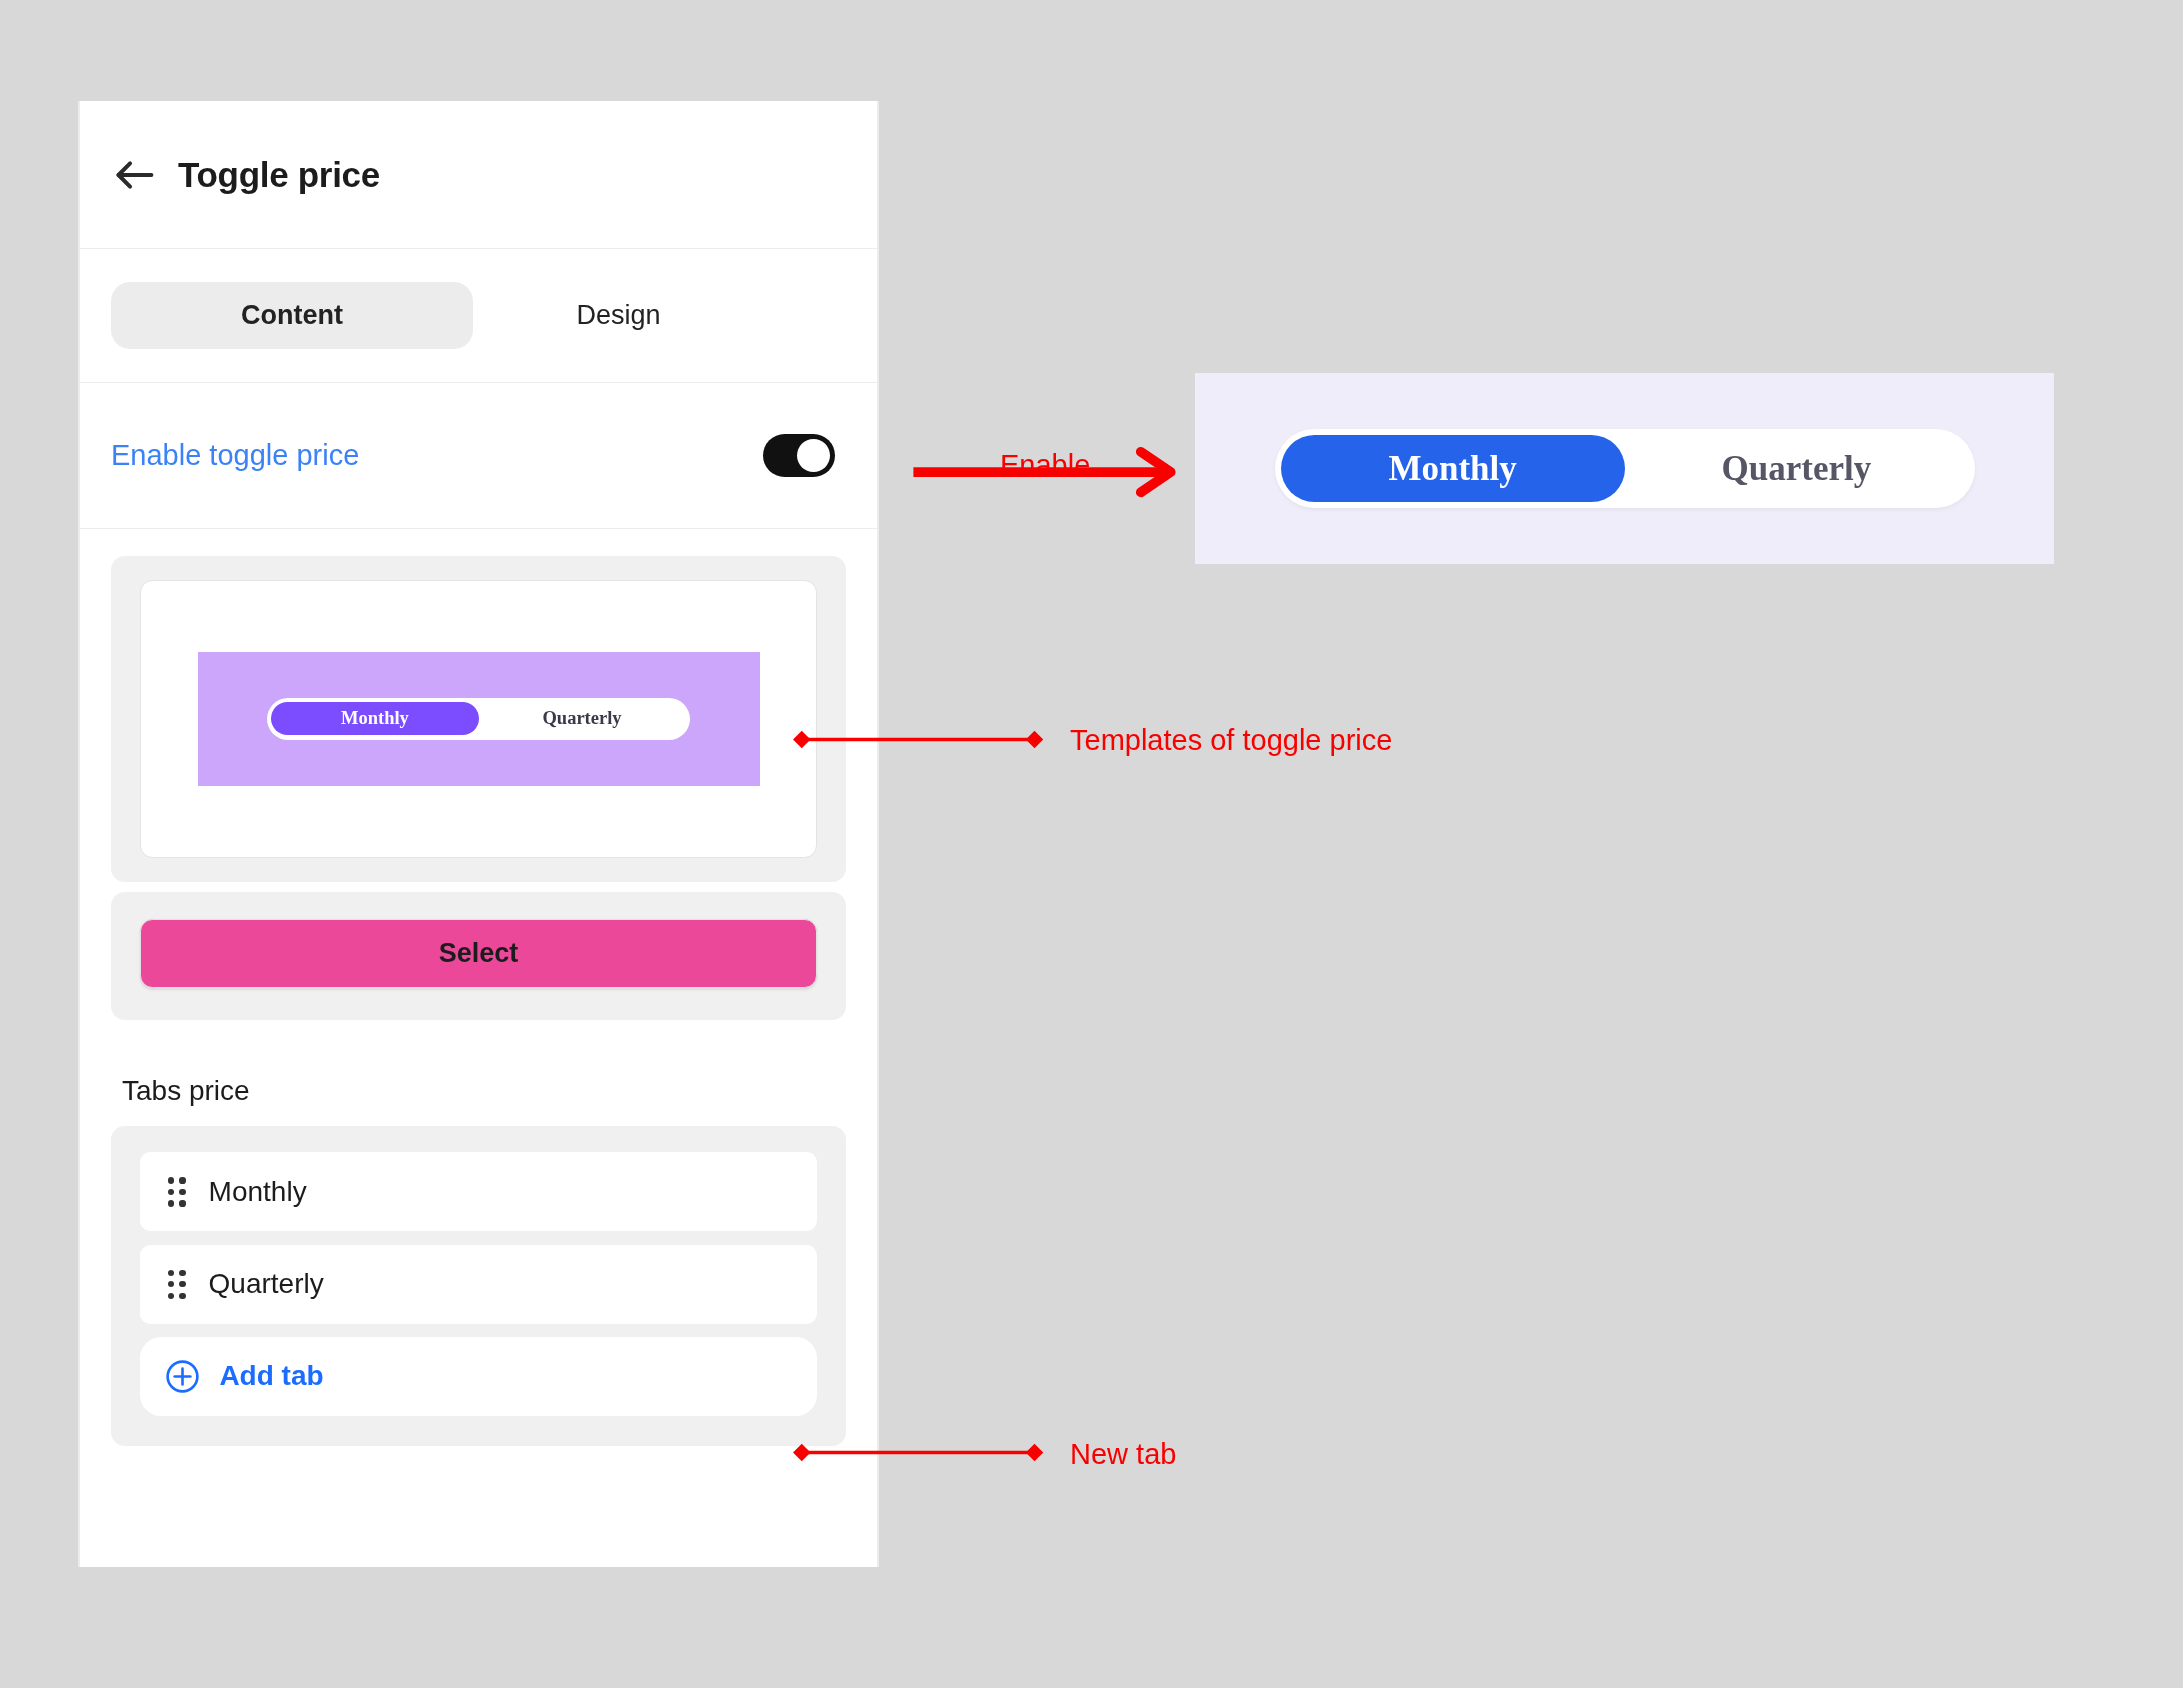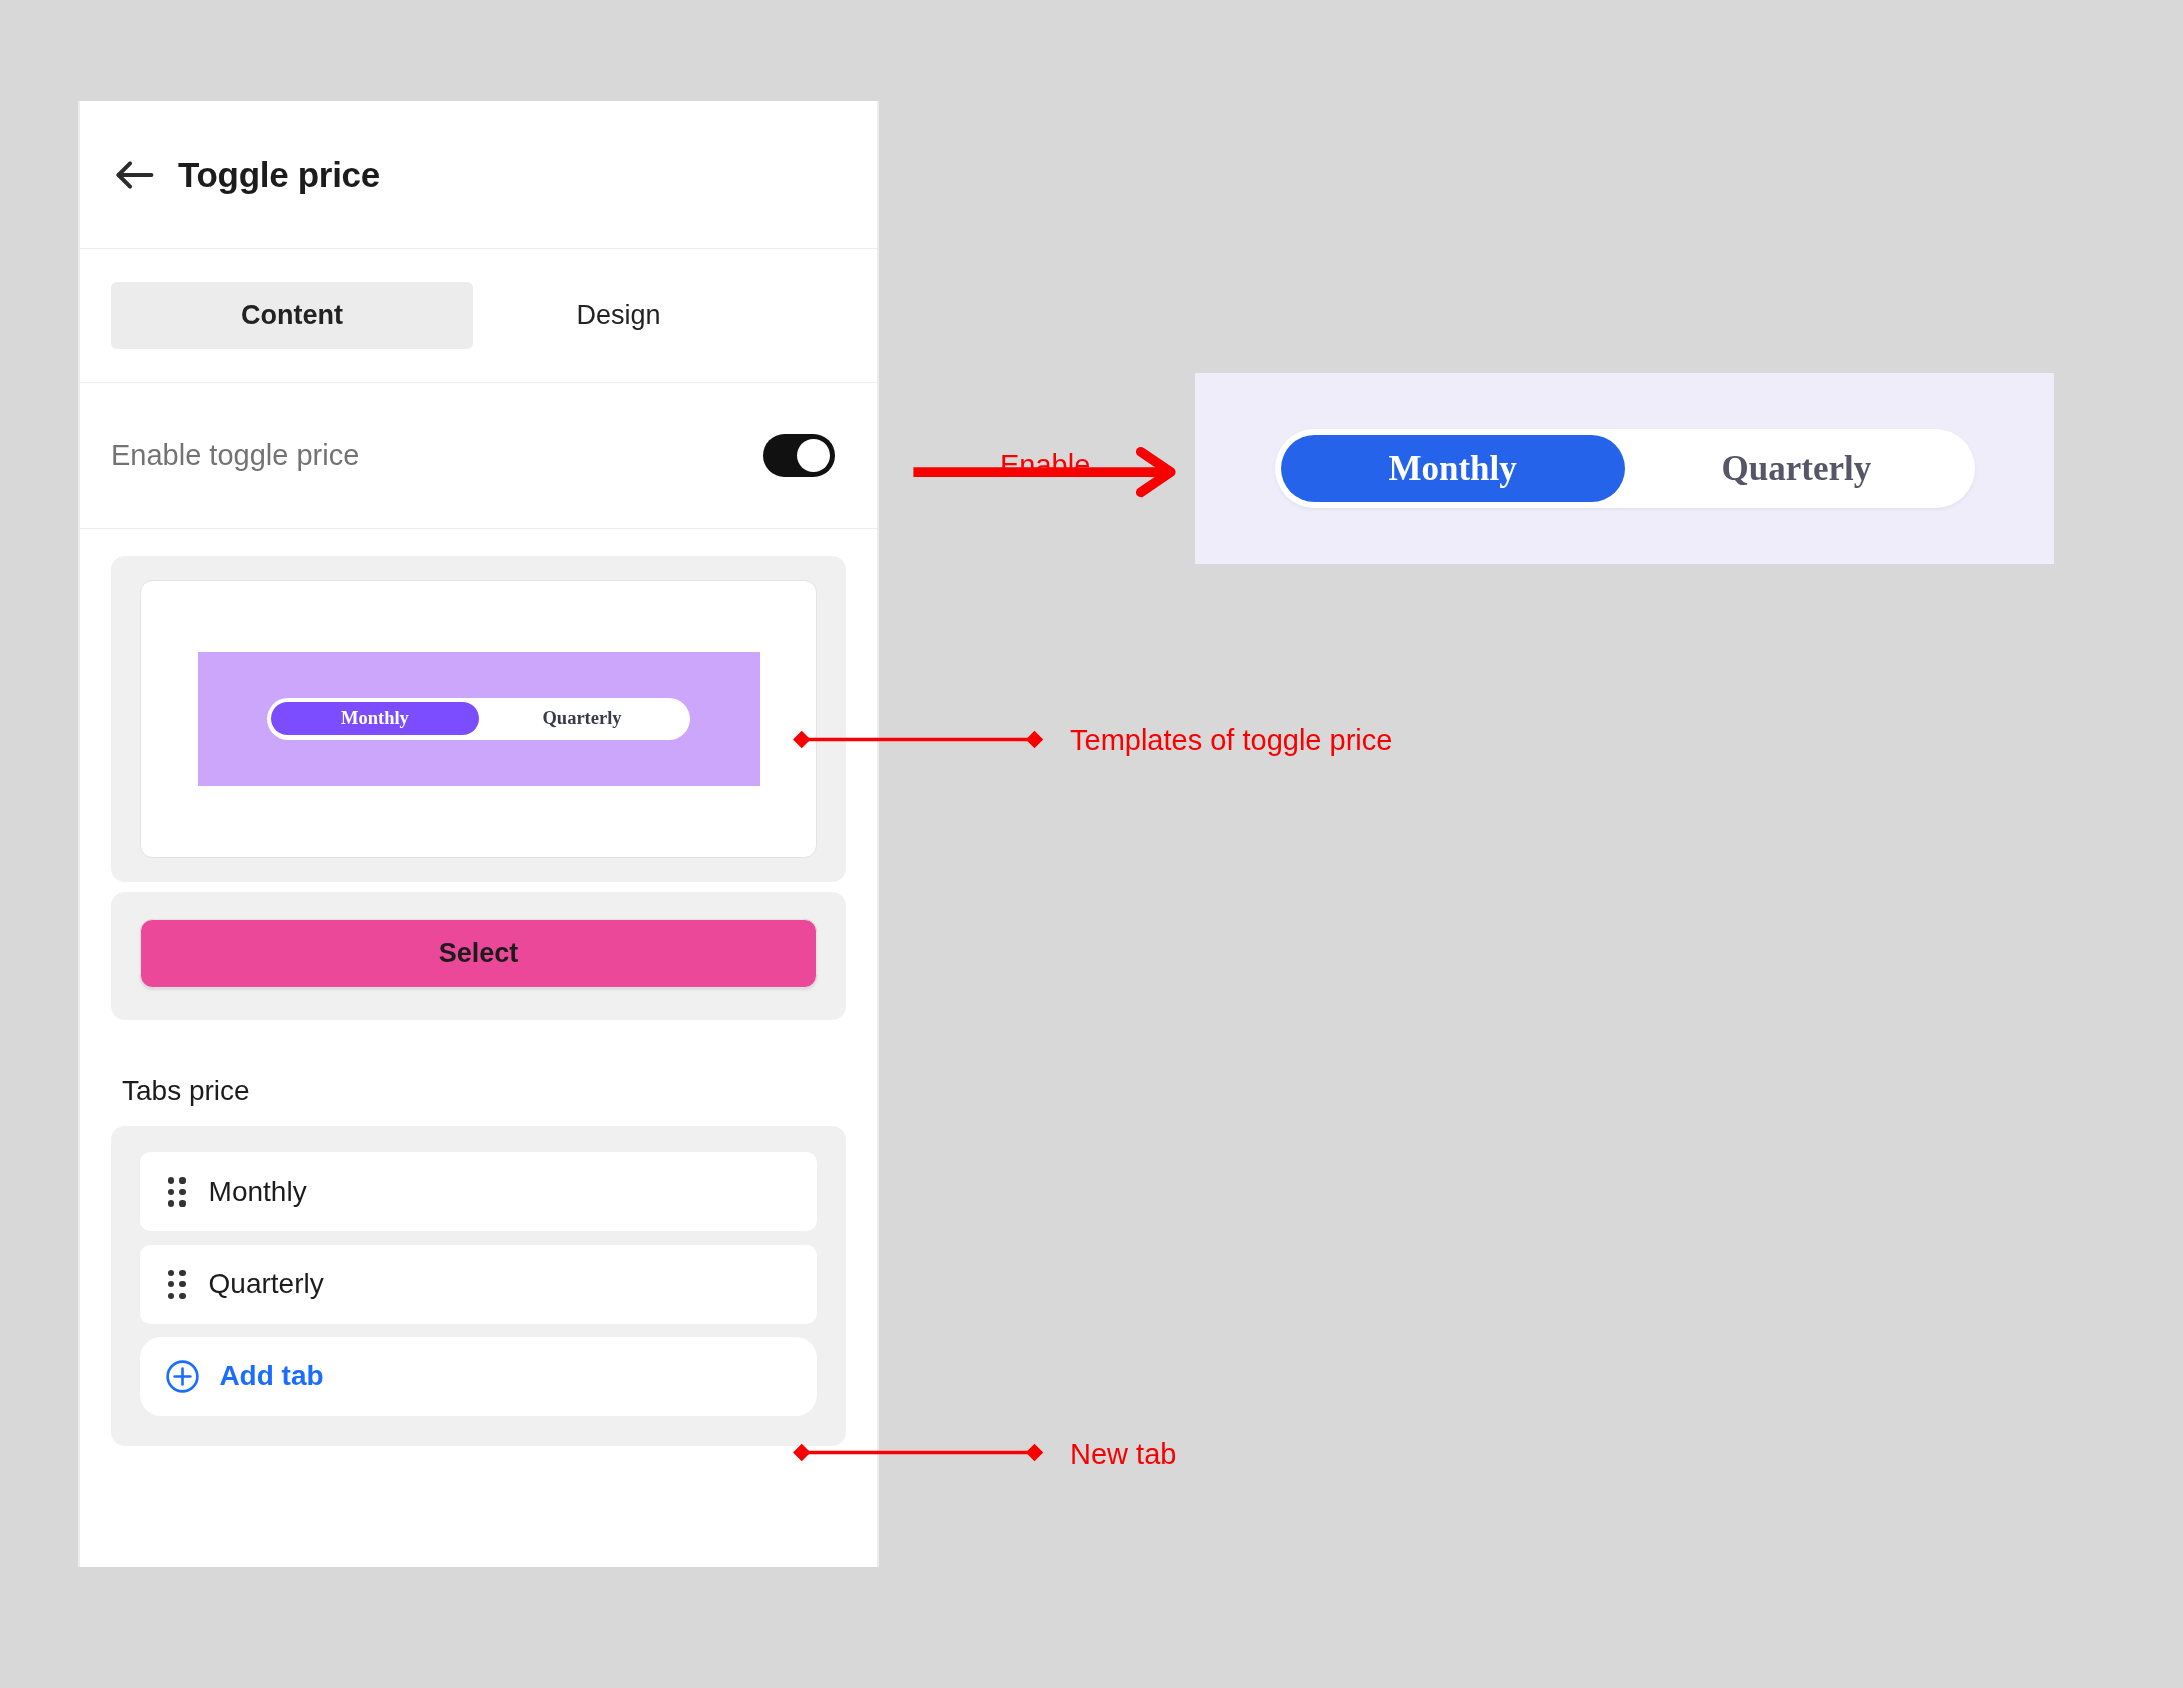--- a/index.html
+++ b/index.html
@@ -52,38 +52,38 @@
     align-items: center;
     padding: 0 31px;
     gap: 0px;
     border-bottom: 1.8px solid #ededed;
   }
   .tab {
     height: 67px;
     display: flex; align-items: center; justify-content: center;
     font-size: 27px;
     color: #222222;
-    border-radius: 6px;
+    border-radius: 19px;
     cursor: pointer;
     padding: 0 17.6px;
   }
   .tab.w1 { width: 362px; }
   .tab.w2 { width: 291px; }
   .tab.active { background: #ececec; font-weight: bold; }
 
   
   .enable-row {
     height: 146px;
     display: flex;
     align-items: center;
     justify-content: space-between;
     padding: 0 42px 0 31px;
     border-bottom: 1.8px solid #ededed;
   }
-  .enable-label { font-size: 29px; color: #737373; }
+  .enable-label { font-size: 29px; color: #3b82f6; }
   .switch {
     width: 72px; height: 43px;
     background: #111111;
     border-radius: 23px;
     position: relative;
     cursor: pointer;
     flex-shrink: 0;
   }
   .switch .knob {
     position: absolute;

